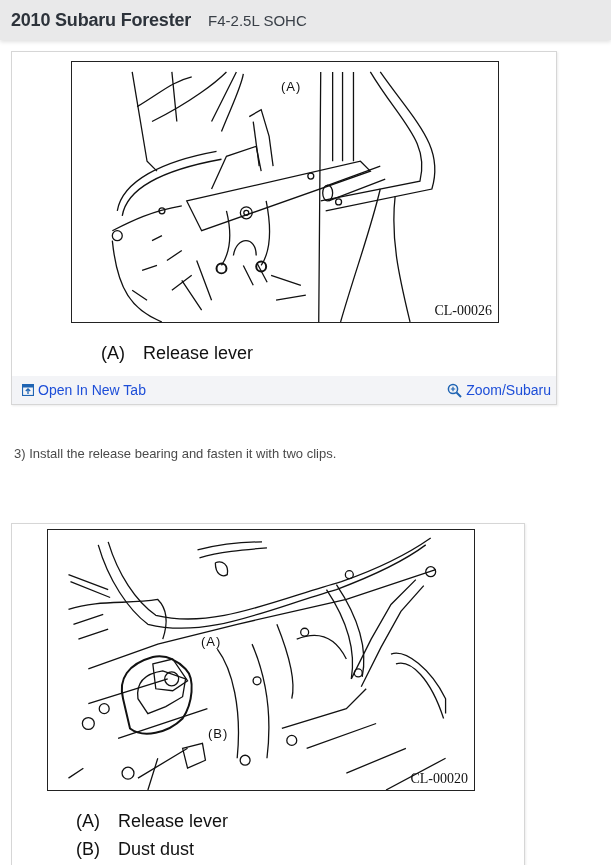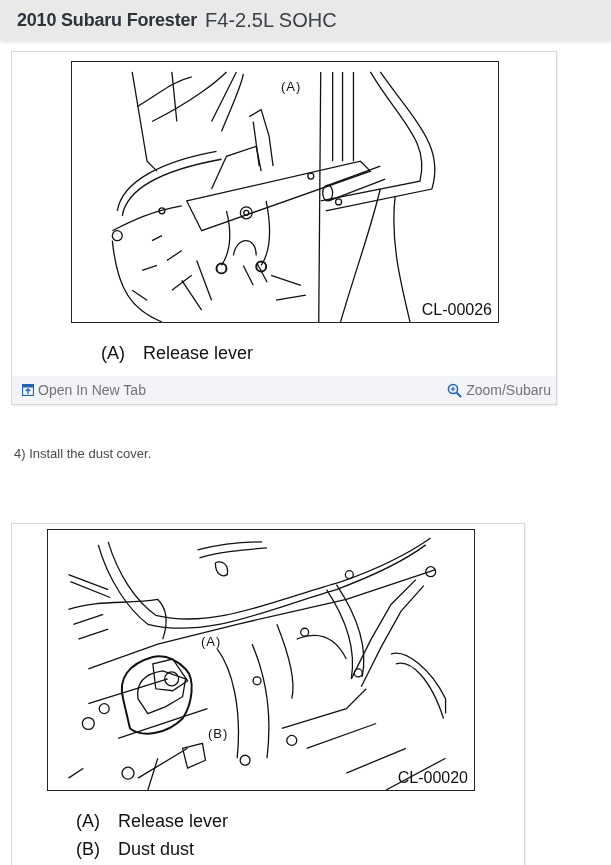--- a/index.html
+++ b/index.html
@@ -3,59 +3,59 @@
   <meta charset="utf-8">
   <style>
     * { box-sizing: border-box; margin: 0; padding: 0; }
     html, body { width: 611px; height: 865px; overflow: hidden; background: #ffffff; }
     body { font-family: "Liberation Sans", sans-serif; color: #333; position: relative; }
 
     .topbar {
       position: absolute; left: 0; top: 0; width: 611px; height: 40px;
       background: #e9e9ea;
       box-shadow: 0 2px 4px rgba(0,0,0,0.12);
-      display: flex; align-items: center; padding-left: 17px;
+      display: flex; align-items: center; padding-left: 11px;
       z-index: 2;
     }
     .topbar .title { font-size: 18px; font-weight: bold; color: #2d333b; letter-spacing: -0.2px; }
-    .topbar .sub { font-size: 20px; color: #3a4048; margin-left: 8px; }
+    .topbar .sub { font-size: 15px; color: #3a4048; margin-left: 17px; }
 
     .card {
       position: absolute; background: #fff;
       border: 1px solid #d6d6d6;
       box-shadow: 1px 1px 2px rgba(0,0,0,0.08);
     }
     #card1 { left: 11px; top: 51px; width: 546px; height: 354px; }
     #card2 { left: 11px; top: 523px; width: 514px; height: 350px; border-bottom: none; }
 
     .figure {
       position: absolute; border: 1.5px solid #222; background: #fff; overflow: hidden;
     }
     #card1 .figure { left: 59px; top: 9px; width: 428px; height: 262px; }
     #card2 .figure { left: 35px; top: 5px; width: 428px; height: 262px; }
 
     .figure svg { position: absolute; left: 0; top: 0; width: 100%; height: 100%; }
     .fig-code {
-      position: absolute; right: 6px; bottom: 3px; font-size: 16px; color: #111;
-      font-family: Liberation Sans, sans-serif;
+      position: absolute; right: 6px; bottom: 3px; font-size: 14px; color: #111;
+      font-family: Liberation Serif, serif;
     }
     .callout { position: absolute; font-size: 13px; color: #111; letter-spacing: 1px; }
 
     .legend { position: absolute; font-size: 18px; color: #111; }
     .legend .row { display: flex; height: 28px; align-items: center; }
     .legend .key { width: 42px; }
     #card1 .legend { left: 89px; top: 287px; }
     #card2 .legend { left: 64px; top: 283px; }
 
     .card-footer {
       position: absolute; left: 0; bottom: 0; width: 100%; height: 28px;
       background: #f3f4f7; display: flex; align-items: center; justify-content: space-between;
       padding: 0 5px 0 10px;
     }
-    .footer-link { display: flex; align-items: center; color: #737373; font-size: 14px; cursor: pointer; }
+    .footer-link { display: flex; align-items: center; color: #1d4ed8; font-size: 14px; cursor: pointer; }
     .footer-link svg { margin-right: 4px; }
 
     .steps { position: absolute; left: 14px; top: 444px; font-size: 13px; color: #4a4a4a; line-height: 20px; }
   </style>
 </head>
 <body>
 
 <div class="topbar">
   <span class="title">2010 Subaru Forester</span>
   <span class="sub">F4-2.5L SOHC</span>
@@ -127,21 +127,21 @@
         <circle cx="6" cy="6" r="4.6" fill="none" stroke="#1f64b3" stroke-width="1.5"></circle>
         <path d="M9.5 9.5 L14 14" stroke="#1f64b3" stroke-width="2"></path>
         <path d="M6 3.8 V8.2 M3.8 6 H8.2" stroke="#1f64b3" stroke-width="1.2"></path>
       </svg>
       <span>Zoom/Subaru</span>
     </div>
   </div>
 </div>
 
 <div class="steps">
-  <div>4) Install the dust cover.</div>
+  <div>3) Install the release bearing and fasten it with two clips.</div>
 </div>
 
 <div class="card" id="card2">
   <div class="figure">
     <svg viewBox="0 0 428 262" fill="none" stroke="#111" stroke-width="1.3">
 
       <path d="M50 15 C60 50 80 80 100 95 C160 110 220 80 290 60 C330 45 360 30 380 15"></path>
       <path d="M60 12 C70 45 88 72 108 86 C165 100 225 72 295 52 C335 38 365 22 385 8"></path>
       <path d="M20 45 L60 60 M22 52 L62 68"></path>
 

